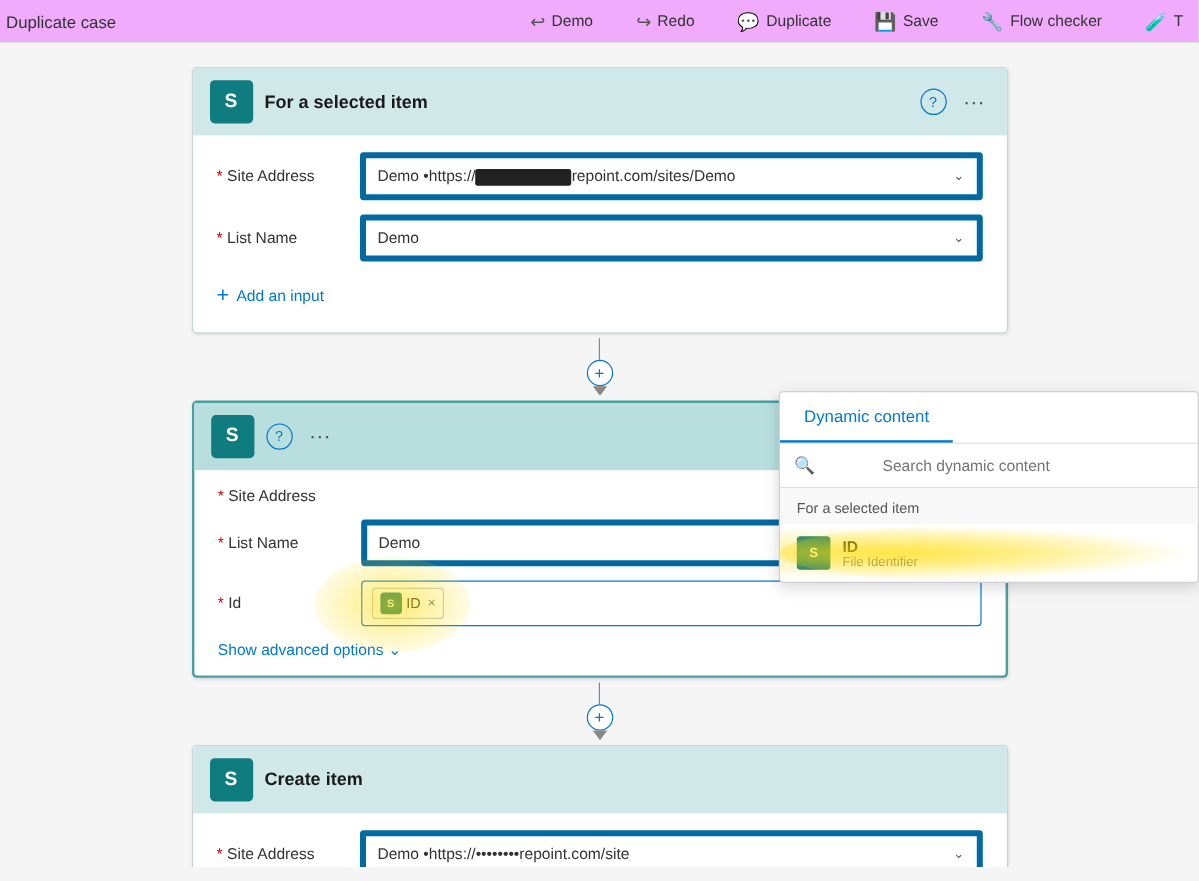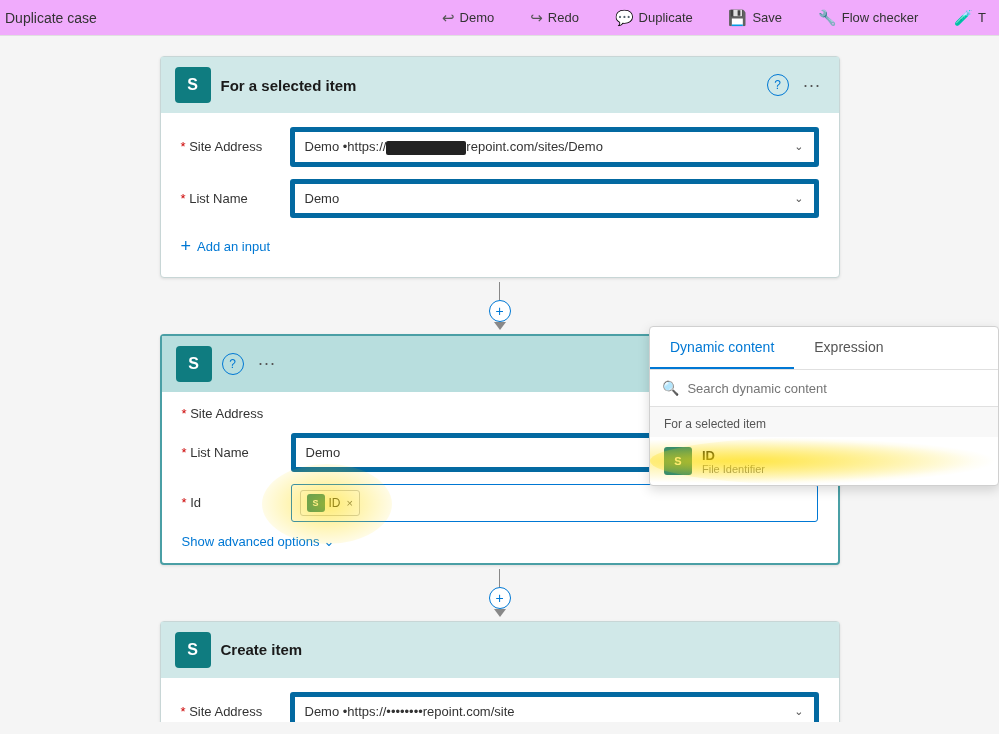--- a/index.html
+++ b/index.html
@@ -141,21 +141,21 @@
     }
 
     .block-body {
       padding: 14px 20px;
     }
 
     .field-row {
       display: flex;
       align-items: center;
       margin-bottom: 12px;
-      gap: 9px;
+      gap: 19px;
     }
 
     .field-label {
       font-size: 13px;
       color: #333;
       width: 100px;
       flex-shrink: 0;
     }
     .field-label.required::before {
       content: "* ";
@@ -353,20 +353,21 @@
       font-size: 14px;
     }
 
     .panel-search-input {
       border: none;
       outline: none;
       font-size: 13px;
       color: #0369a1;
       flex: 1;
       background: transparent;
+      margin-left: 48px;
     }
 
     .panel-section-title {
       padding: 10px 14px 6px;
       font-size: 12px;
       color: #555;
       font-weight: 500;
       background: #f8f8f8;
     }
 
@@ -570,21 +571,20 @@
           </div>
         </div>
       </div>
     </div>
 
   </div>
 
   <div class="dynamic-panel">
     <div class="panel-tabs">
       <div class="panel-tab active">Dynamic content</div>
-      <div class="panel-tab">Expression</div>
     </div>
     <div class="panel-search">
       <span class="panel-search-icon">🔍</span>
       <input class="panel-search-input" type="text" placeholder="Search dynamic content" style="">
     </div>
     <div class="panel-section-title">For a selected item</div>
     <div class="panel-item panel-item-highlight" style="position:relative;">
       <div class="panel-item-icon">S</div>
       <div class="panel-item-info">
         <span class="panel-item-name">ID</span>

